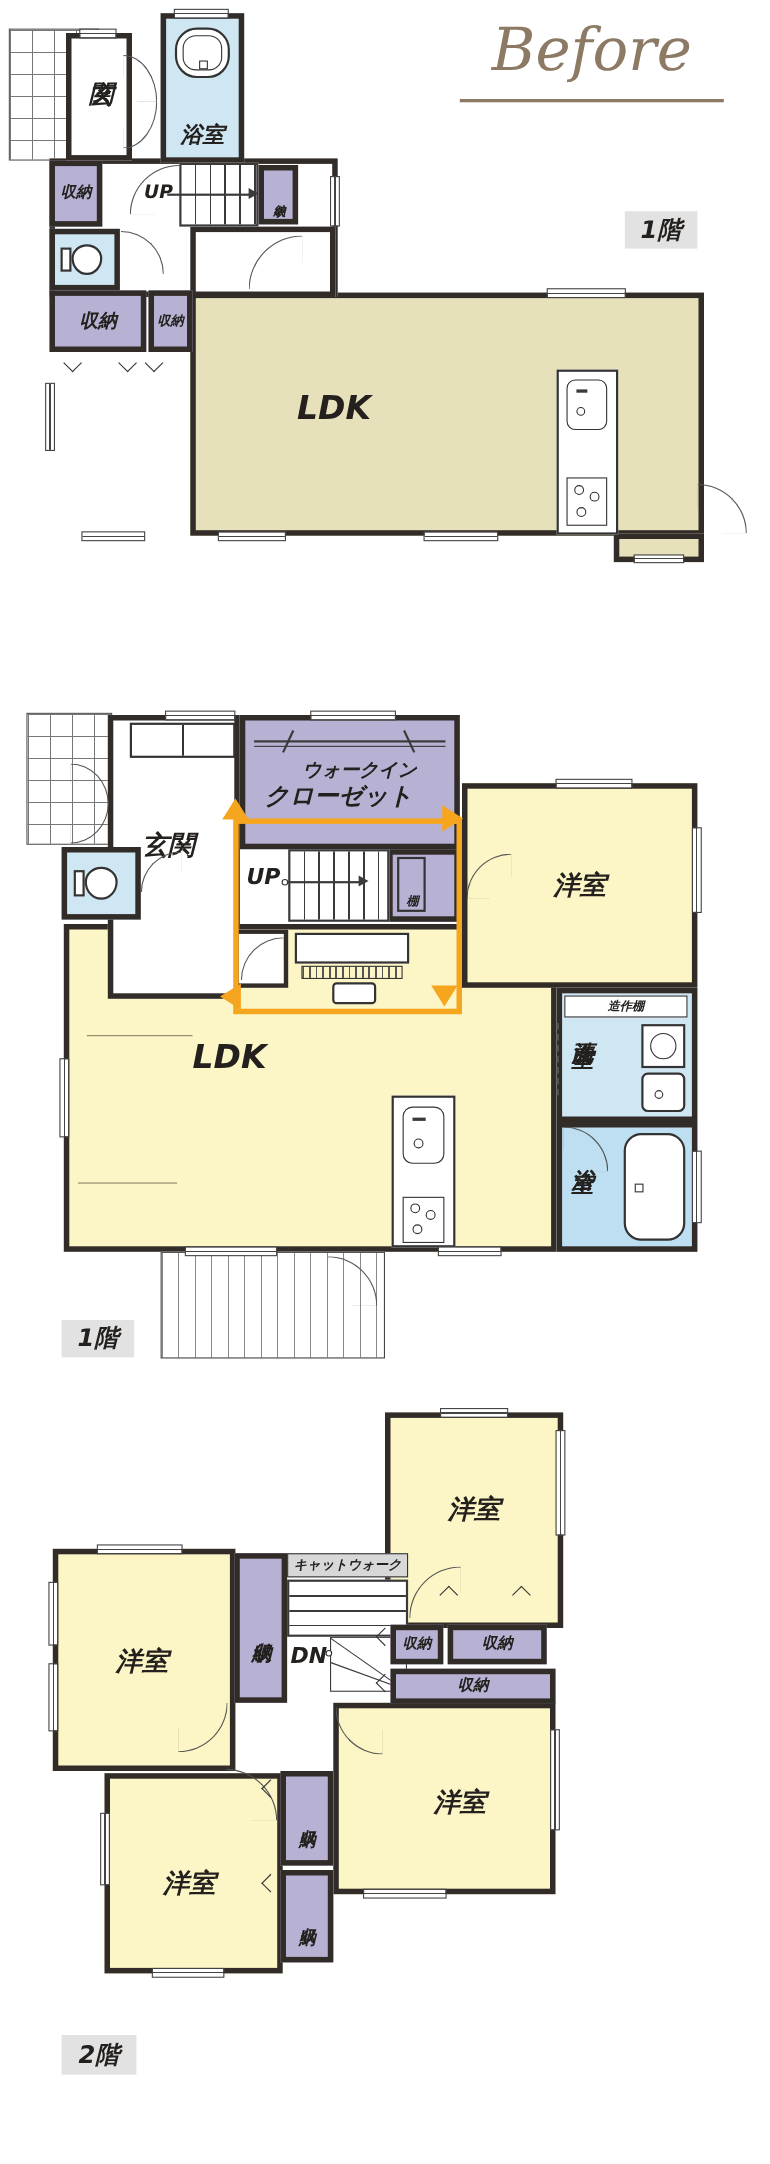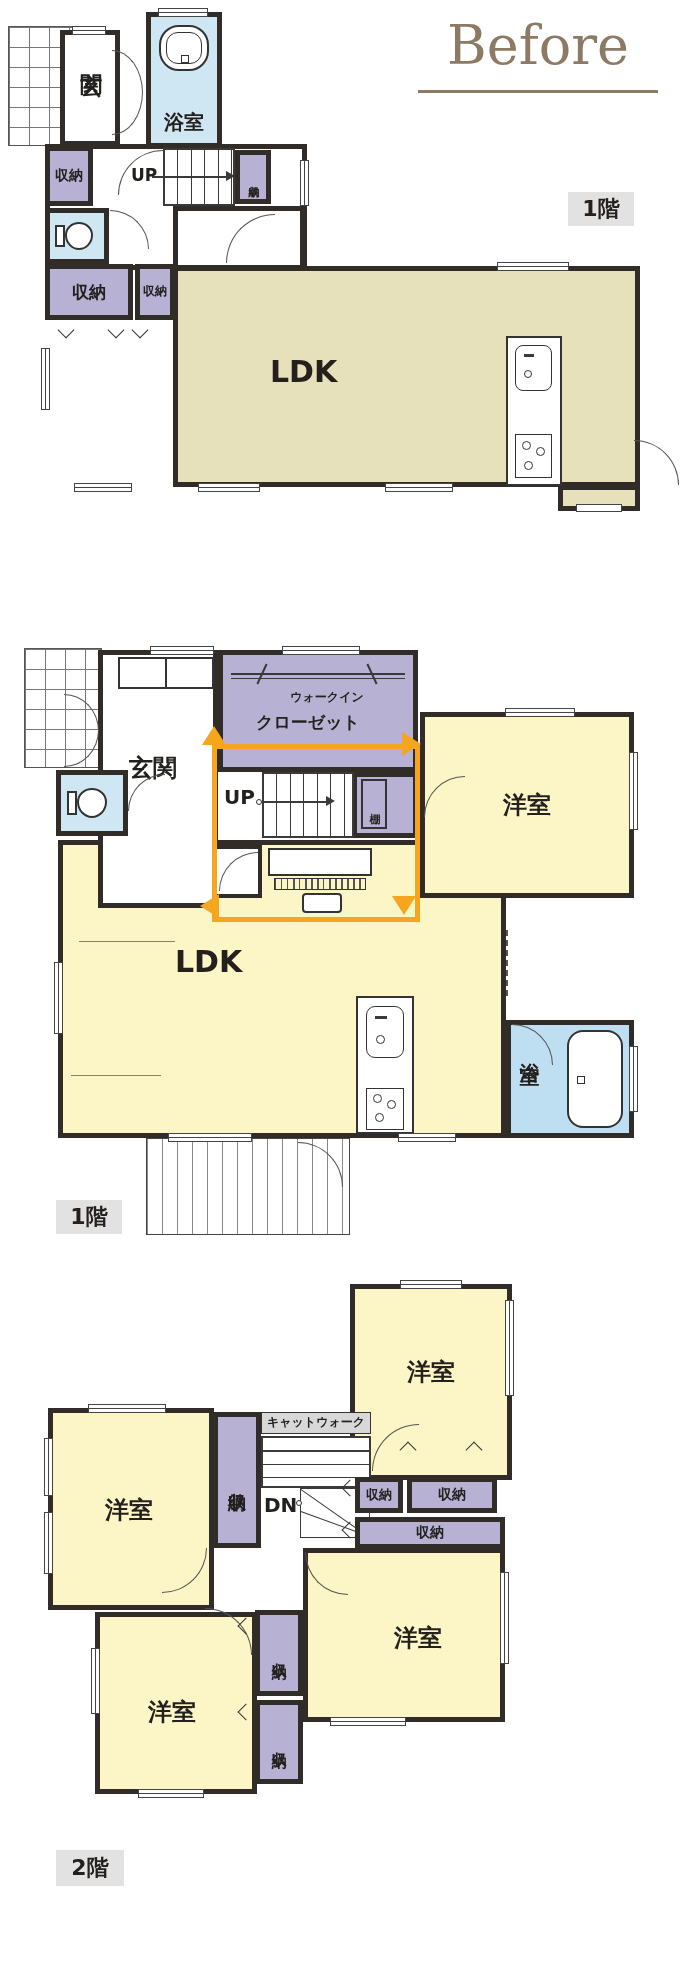--- a/index.html
+++ b/index.html
@@ -1,17 +1,17 @@
 <!DOCTYPE html>
 <html><head>
 <meta charset="utf-8">
 <style>
   html,body{margin:0;padding:0;background:#fff;}
   .canvas{position:relative;width:700px;height:1967px;background:#fff;overflow:hidden;
-          font-family:"DejaVu Sans","Liberation Sans",sans-serif;}
+          font-family:"DejaVu Sans","Liberation Sans",sans-serif;font-style:italic;}
   .abs{position:absolute;box-sizing:border-box;}
   .room{position:absolute;box-sizing:border-box;border:5px solid #322c28;}
   .beige{background:#e7e1bb;} .yellow{background:#fcf5c5;} .green{background:#cfe3c4;}
   .blue{background:#cfe6f3;} .blue2{background:#bddff1;} .closet{background:#b7b2d4;}
   .white{background:#ffffff;} .tan{background:#cbbd9d;border:1.5px solid #8d8064;position:absolute;box-sizing:border-box;}
   .lbl{position:absolute;font-weight:700;color:#23201e;line-height:1.1;white-space:nowrap;z-index:7;}
   .ctr{display:flex;align-items:center;justify-content:center;}
   .vt{writing-mode:vertical-rl;text-orientation:upright;letter-spacing:2px;}
   .flabel{position:absolute;background:#e2e2e2;color:#23201e;font-size:22px;font-weight:700;
           display:flex;align-items:center;justify-content:center;z-index:8;}
@@ -143,22 +143,22 @@
   <div class="room blue" style="left:56px;top:770px;width:72px;height:66px;z-index:3;">
     <div class="fix" style="left:6px;top:16px;width:10px;height:24px;"></div>
     <div class="fix" style="left:16px;top:13px;width:30px;height:30px;border-radius:50% 50% 50% 50%/46% 46% 54% 54%;"></div>
   </div>
 
   <div class="room closet" style="left:218px;top:650px;width:200px;height:122px;z-index:2;">
     <div class="line" style="left:8px;top:18px;width:174px;height:2px;"></div>
     <div class="line" style="left:8px;top:23px;width:174px;height:1.2px;"></div>
     <div class="line" style="left:38px;top:8px;width:2px;height:22px;transform:rotate(25deg);"></div>
     <div class="line" style="left:148px;top:8px;width:2px;height:22px;transform:rotate(-25deg);"></div>
-    <div class="lbl" style="left:0;top:36px;width:208px;text-align:center;font-size:12px;">ウォークイン</div>
-    <div class="lbl" style="left:0;top:58px;width:170px;text-align:center;font-size:17px;">クローゼット</div>
+    <div class="lbl" style="left:0;top:36px;width:208px;text-align:center;font-size:17px;">ウォークイン</div>
+    <div class="lbl" style="left:0;top:58px;width:170px;text-align:center;font-size:22px;">クローゼット</div>
   </div>
   <div class="room closet" style="left:352px;top:772px;width:66px;height:66px;z-index:2;">
     <div class="abs" style="left:4px;top:2px;width:26px;height:50px;border:2px solid #333;">
       <div class="lbl vt ctr" style="inset:0;position:absolute;font-size:11px;letter-spacing:0;">棚</div>
     </div>
   </div>
 
   <div class="stairsv" style="left:262px;top:772px;width:92px;height:66px;"></div>
   <div class="lbl" style="left:224px;top:786px;font-size:20px;">UP</div>
   <div class="thin" style="left:256px;top:799px;width:6px;height:6px;border-radius:50%;background:#fff;"></div>
@@ -193,20 +193,32 @@
       <div class="thin" style="left:6px;top:5px;width:9px;height:9px;border-radius:50%;"></div>
       <div class="thin" style="left:20px;top:11px;width:9px;height:9px;border-radius:50%;"></div>
       <div class="thin" style="left:8px;top:24px;width:9px;height:9px;border-radius:50%;"></div>
     </div>
   </div>
 
   <div class="room yellow ctr" style="left:420px;top:712px;width:214px;height:186px;z-index:2;">
     <div class="lbl" style="position:static;font-size:24px;">洋室</div>
   </div>
 
+  <div class="room blue" style="left:506px;top:898px;width:128px;height:122px;z-index:2;">
+    <div class="abs" style="left:2px;top:2px;width:112px;height:20px;background:#fff;border:1.5px solid #333;display:flex;align-items:center;justify-content:center;">
+      <div class="lbl" style="position:static;font-size:11px;">造作棚</div>
+    </div>
+    <div class="lbl vt" style="left:8px;top:28px;font-size:20px;">洗面室</div>
+    <div class="fix" style="left:72px;top:28px;width:40px;height:40px;">
+      <div class="thin" style="left:6px;top:6px;width:24px;height:24px;border-radius:50%;"></div>
+    </div>
+    <div class="fix" style="left:72px;top:72px;width:40px;height:36px;border-radius:6px;">
+      <div class="thin" style="left:10px;top:14px;width:8px;height:8px;border-radius:50%;"></div>
+    </div>
+  </div>
   <div class="abs" style="left:506px;top:930px;width:0;height:66px;border-left:2px dashed #555;z-index:5;"></div>
 
   <div class="room blue2" style="left:506px;top:1020px;width:128px;height:118px;z-index:2;">
     <div class="lbl vt" style="left:8px;top:22px;font-size:20px;">浴室</div>
     <div class="fix" style="left:56px;top:5px;width:56px;height:98px;border-radius:16px;border-width:2.5px;">
       <div class="thin" style="left:8px;top:44px;width:8px;height:8px;"></div>
     </div>
   </div>
 
   <div class="deck" style="left:146px;top:1138px;width:204px;height:97px;"></div>

